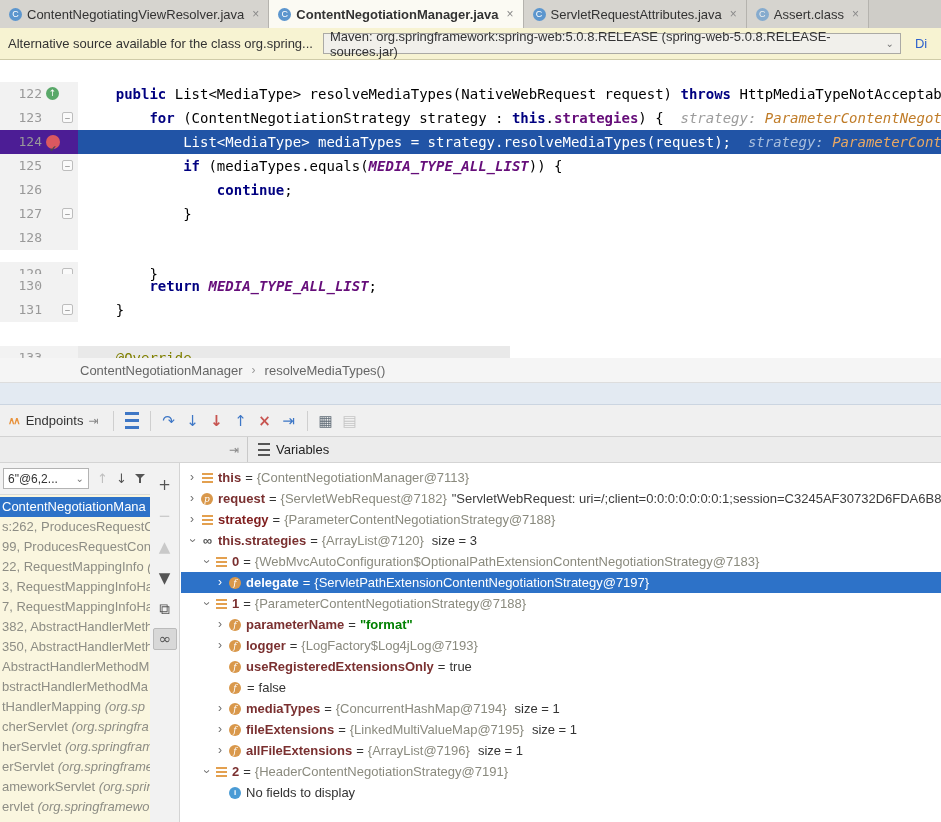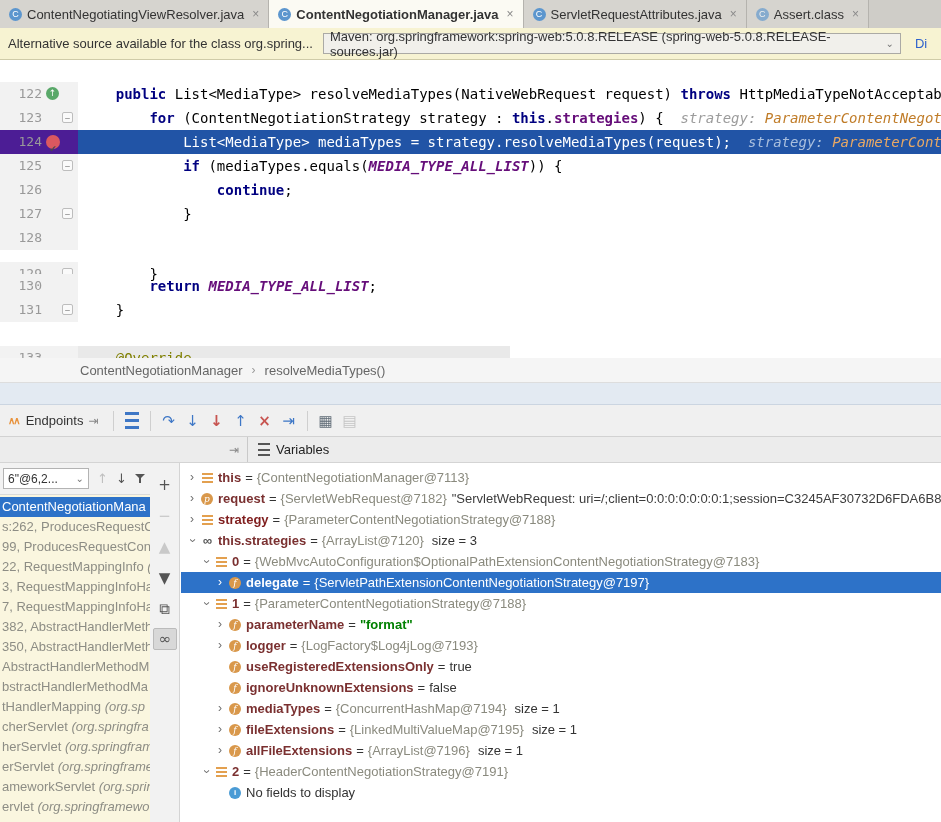--- a/index.html
+++ b/index.html
@@ -382,21 +382,20 @@
           </span>
           <span class="vname">useRegisteredExtensionsOnly</span>
           <span class="veq">=</span>
           <span class="vplain">true</span>
         </div>
         <div class="vrow" style="top: 214px; padding-left: 32px;">
           <span class="exp"></span>
           <span class="icospace">
             <span class="icirc">f</span>
           </span>
-          <span class="vname">ignoreUnknownExtensions</span>
           <span class="veq">=</span>
           <span class="vplain">false</span>
         </div>
         <div class="vrow" style="top: 235px; padding-left: 32px;">
           <span class="exp">›</span>
           <span class="icospace">
             <span class="icirc">f</span>
           </span>
           <span class="vname">mediaTypes</span>
           <span class="veq">=</span>

